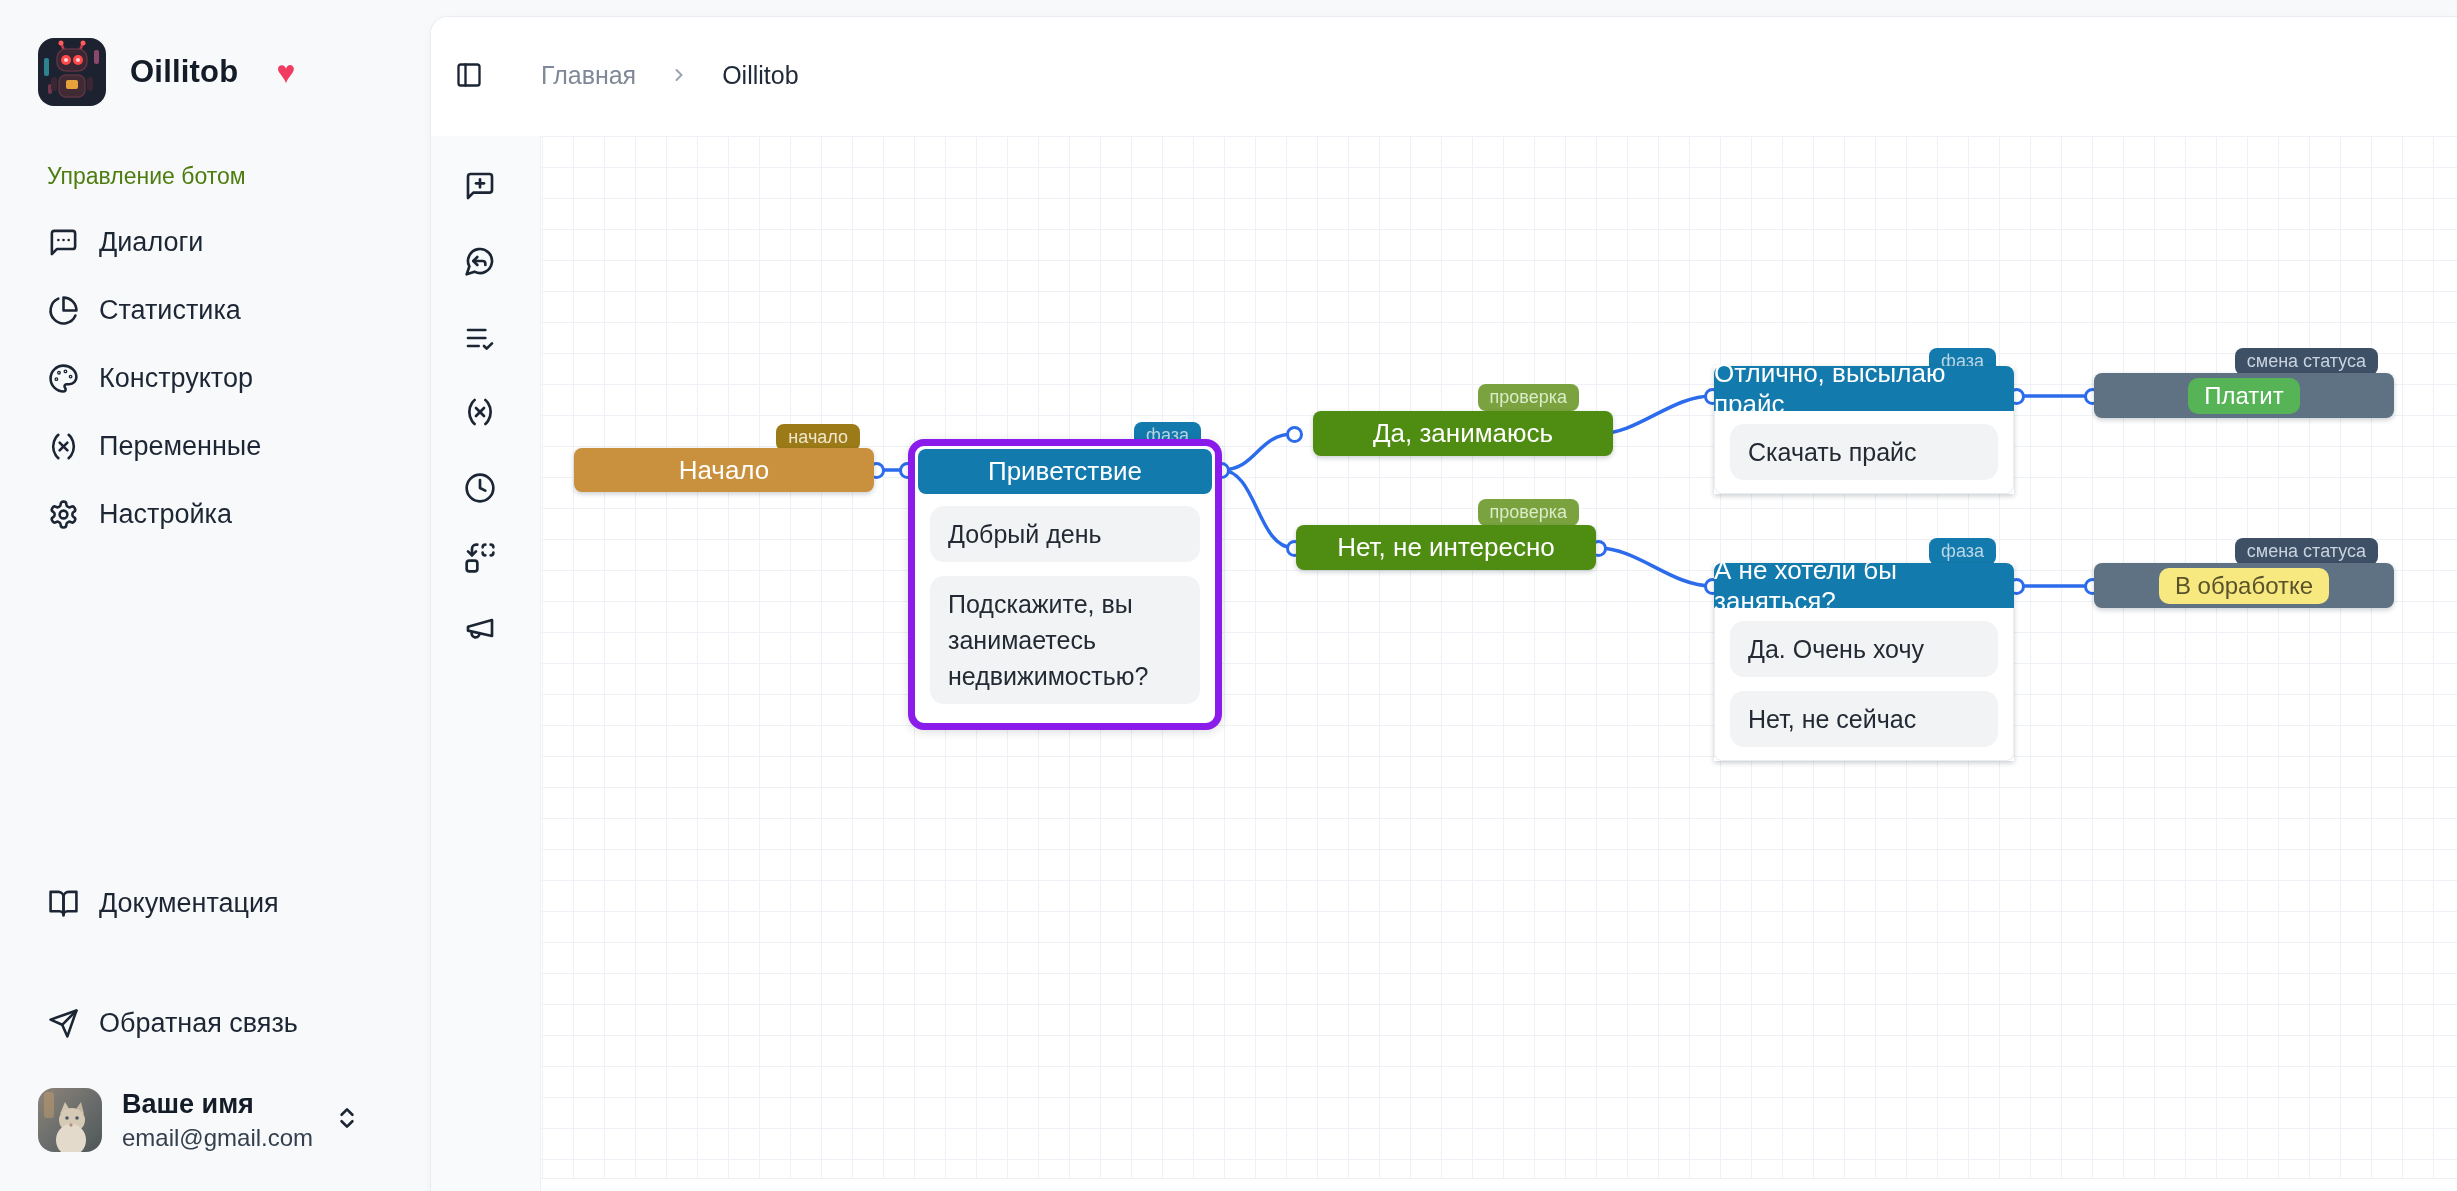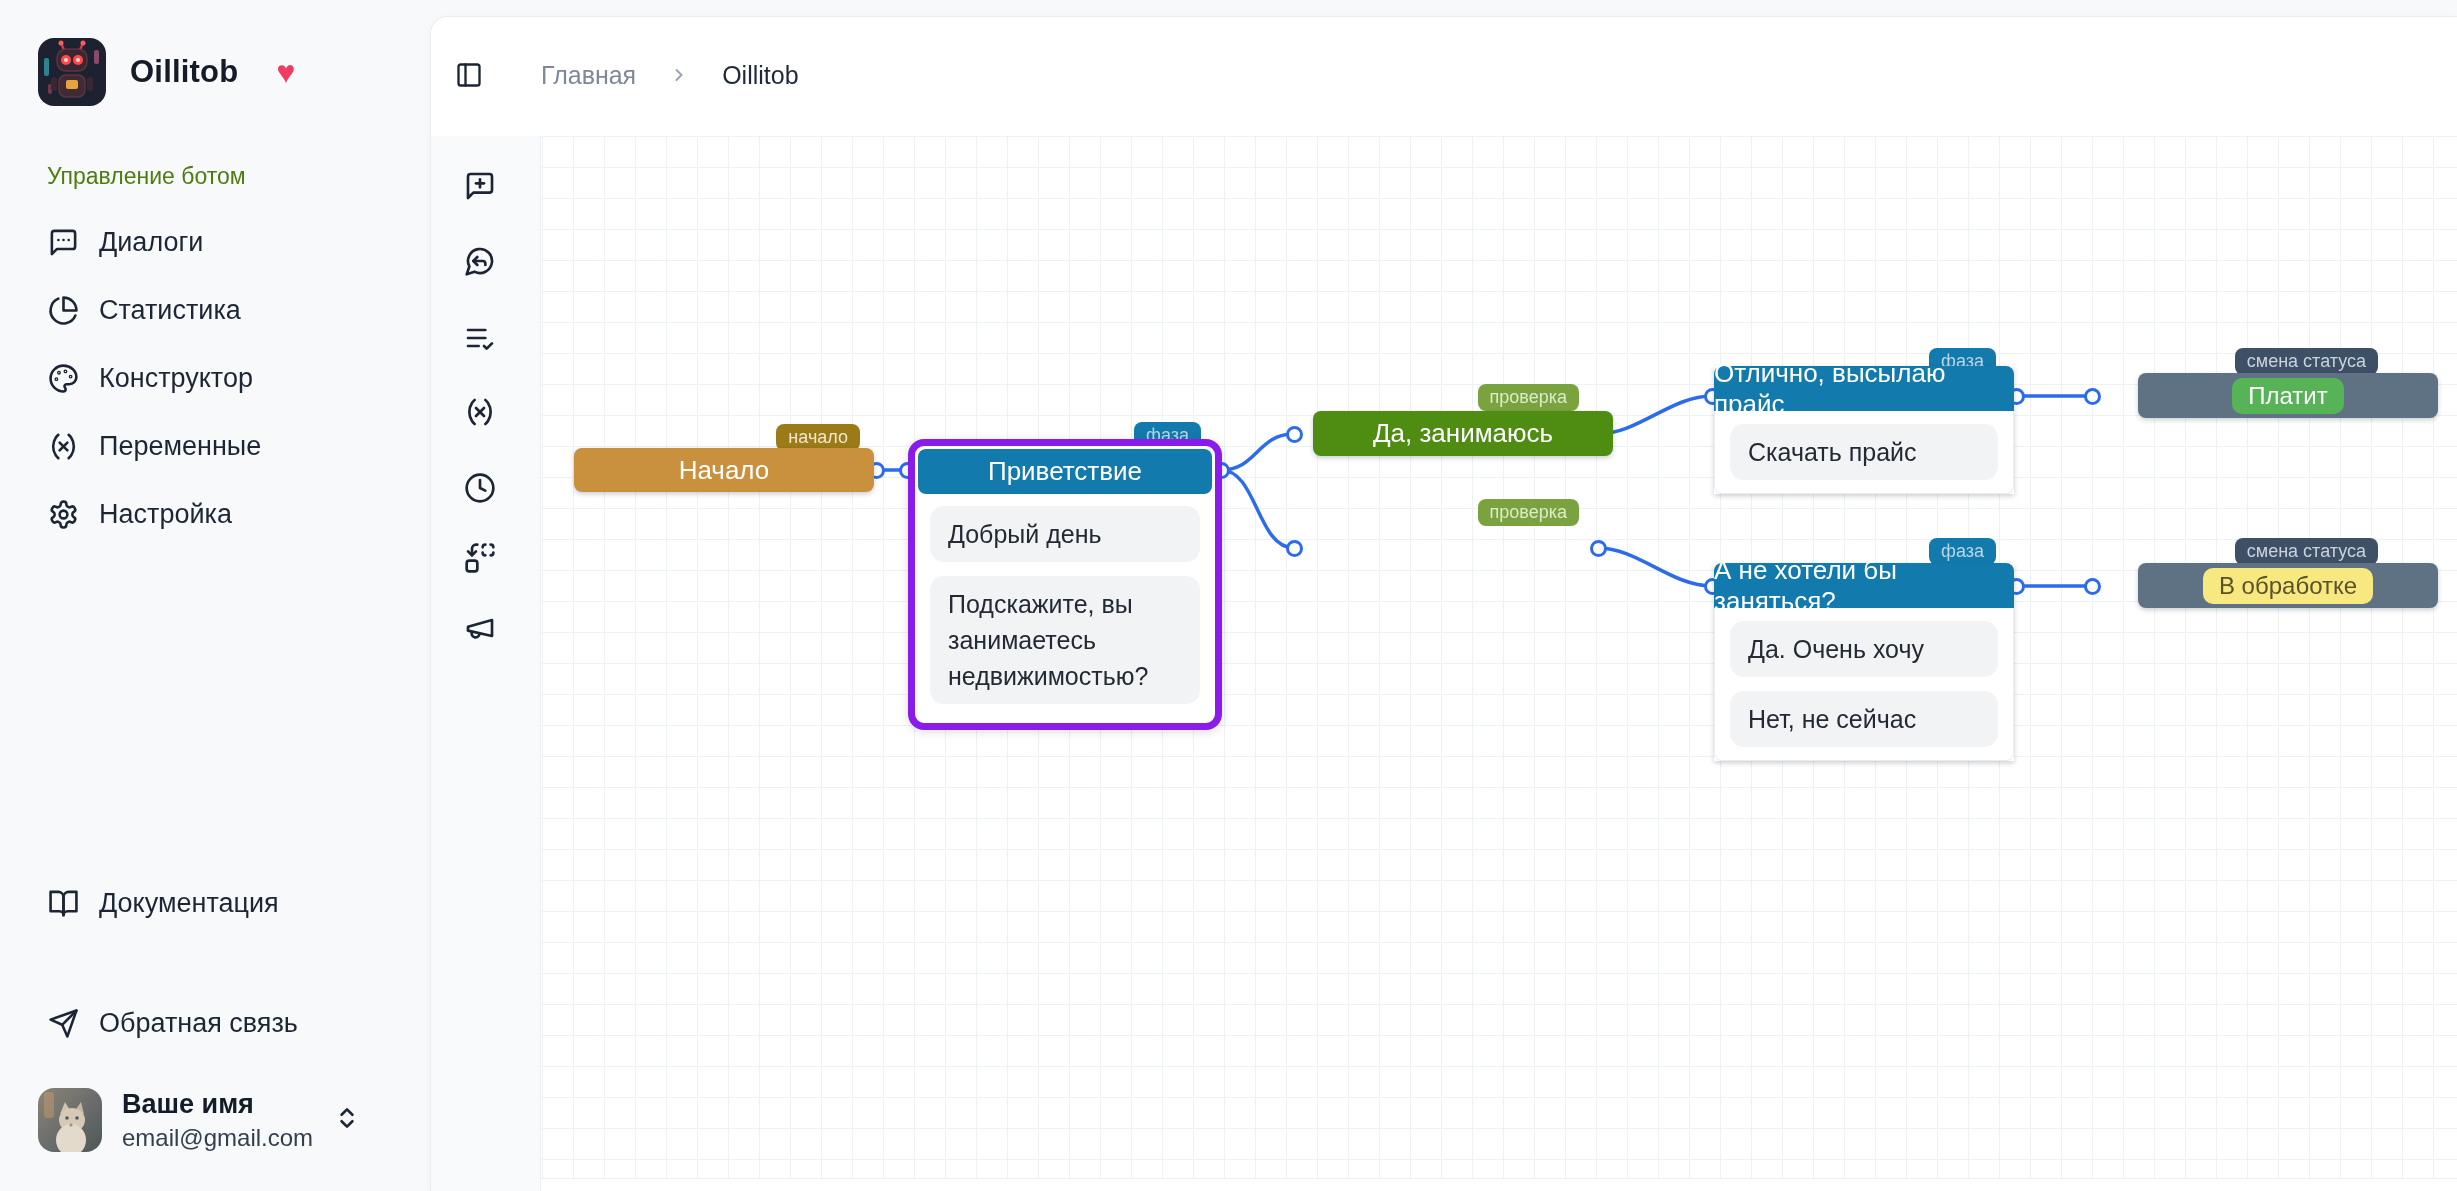--- a/index.html
+++ b/index.html
@@ -50,21 +50,21 @@
   .canvas-bottom { position:absolute; left:0; right:0; bottom:0; height:13px; background:#fff; border-top:1px solid #eef1f4; }
   .edges { position:absolute; left:0; top:0; z-index:0; }
   .edges path { stroke:#2c6bec; stroke-width:3.5; fill:none; stroke-linecap:round; }
   .handle { position:absolute; width:17px; height:17px; border-radius:50%; background:#fff; border:3.5px solid #2c6bec; z-index:1; }
   .badge { position:absolute; z-index:1; font-size:18px; padding:3px 12px; border-radius:8px; white-space:nowrap; }
   .node { position:absolute; z-index:2; box-shadow:0 2px 5px rgba(20,30,50,.22); }
   .bar-node { width:300px; height:45px; border-radius:8px; display:flex; align-items:center; justify-content:center;
               color:#fff; font-size:26px; cursor:pointer; }
   .node-start { background:#c9913e; height:44px; }
   .node-check { background:#4e8c12; }
-  .node-status { background:#5e7284;margin-left:44px; }
+  .node-status { background:#5e7284; }
   .pill { font-size:24px; padding:4px 16px; border-radius:10px; }
   .pill-green { background:#56b356; color:#fff; }
   .pill-yellow { background:#f7e97f; color:#59522b; }
   .phase-header { height:45px; background:#137aad; display:flex; align-items:center; justify-content:center;
                   color:#fff; font-size:26px; border-radius:8px 8px 0 0; }
   .phase-body { background:#fff; border:1px solid #e9ecf0; border-top:none; border-radius:0 0 8px 8px; padding:13px 15px; display:flex; flex-direction:column; gap:14px; }
   .bubble { background:#f1f3f5; border-radius:14px; padding:10px 18px; font-size:25px; color:#232a33; line-height:36px; cursor:pointer; }
   .node-phase { width:300px; cursor:pointer; }
   .node-selected { width:314px; border:7px solid #8a1bea; border-radius:16px; background:#fff; padding:3px; cursor:pointer;
                    box-shadow:0 2px 10px rgba(20,30,50,.15); }
@@ -322,20 +322,23 @@
           </div>
           <div class="phase-body">
             <div class="bubble">Добрый день</div>
             <div class="bubble">Подскажите, вы занимаетесь недвижимостью?</div>
           </div>
         </div>
 
         <div class="node bar-node node-check" style="left:772px;top:275px">
           <span>Да, занимаюсь</span>
         </div>
+        <div class="node bar-node node-check" style="left:755px;top:389px">
+          <span>Нет, не интересно</span>
+        </div>
 
         <div class="node node-phase" style="left:1173px;top:230px">
           <div class="phase-header">
             <span>Отлично, высылаю прайс</span>
           </div>
           <div class="phase-body">
             <div class="bubble">Скачать прайс</div>
           </div>
         </div>
 

